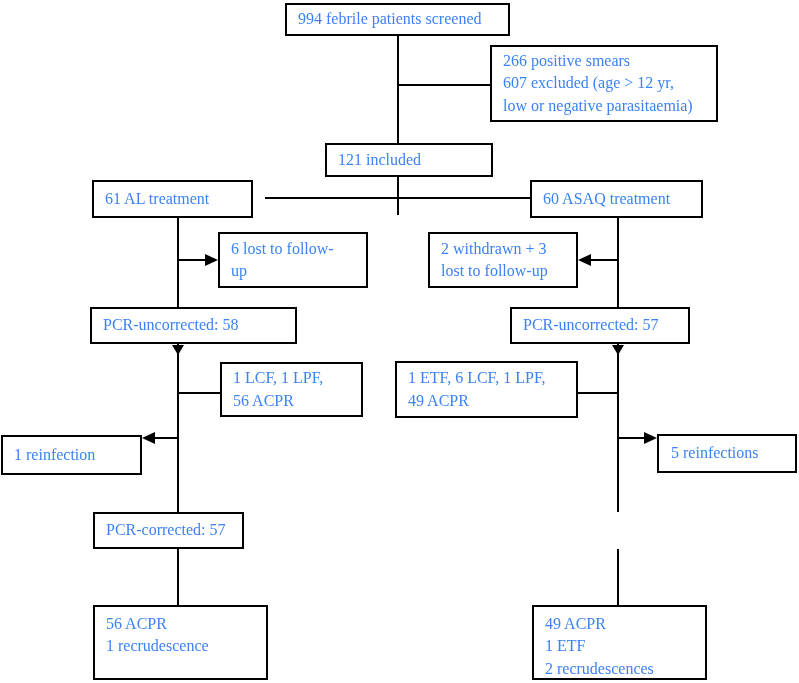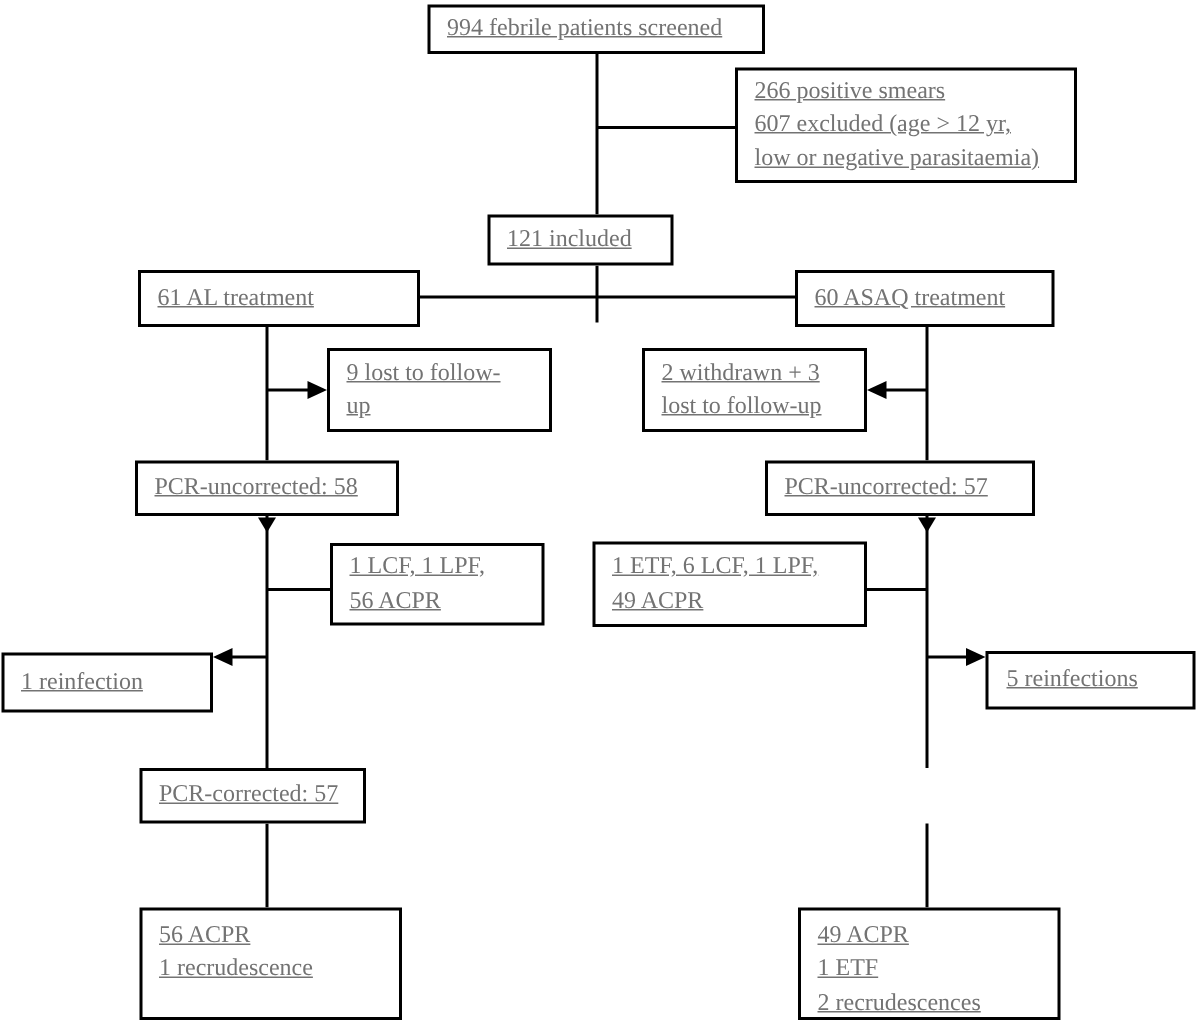--- a/index.html
+++ b/index.html
@@ -15,42 +15,41 @@
     position: absolute;
     left: 0; top: 0;
     width: 799px; height: 683px;
     pointer-events: none;
   }
   .box {
     position: absolute;
     box-sizing: border-box;
     border: 2px solid #000000;
     background: #ffffff;
-    color: #737373;
+    color: #3b82f6;
     font-size: 16px;
     line-height: 1.4;
     display: flex;
     align-items: center;
     padding: 2px 8px 2px 11px;
     white-space: pre-line;
-    text-decoration: underline;
   }
   .box.top-align {
     align-items: flex-start;
     padding-top: 6px;
   }
   
   #b-screened            { left:285px; top:3px;   width:225px; height:33px; }
   #b-excluded            { left:490px; top:45px;  width:228px; height:77px; }
-  #b-included            { left:325px; top:143px; width:124px; height:34px; }
-  #b-al-treatment        { left:92px;  top:180px; width:188px; height:38px; }
+  #b-included            { left:325px; top:143px; width:168px; height:34px; }
+  #b-al-treatment        { left:92px;  top:180px; width:161px; height:38px; }
   #b-asaq-treatment      { left:530px; top:180px; width:173px; height:38px;text-align:center; }
   #b-al-lost             { left:218px; top:232px; width:150px; height:56px; }
   #b-asaq-withdrawn      { left:428px; top:232px; width:150px; height:56px; }
-  #b-al-pcr-uncorrected  { left:90px;  top:307px; width:176px; height:37px; }
+  #b-al-pcr-uncorrected  { left:90px;  top:307px; width:207px; height:37px; }
   #b-asaq-pcr-uncorrected{ left:510px; top:307px; width:180px; height:37px; }
   #b-al-outcomes         { left:220px; top:362px; width:143px; height:55px; }
   #b-asaq-outcomes       { left:395px; top:361px; width:183px; height:57px; }
   #b-al-reinfection      { left:1px;   top:435px; width:141px; height:40px; }
   #b-asaq-reinfections   { left:657px; top:434px; width:140px; height:39px;padding-left:12px; }
   #b-al-pcr-corrected    { left:93px;  top:512px; width:151px; height:37px; }
   #b-asaq-pcr-corrected  { left:531px; top:512px; width:176px; height:37px; }
   #b-al-final            { left:93px;  top:605px; width:175px; height:75px; }
   #b-asaq-final          { left:532px; top:605px; width:175px; height:75px; }
 </style>
@@ -89,21 +88,21 @@
     </g>
   </svg>
 
   <div class="box" id="b-screened">994 febrile patients screened</div>
   <div class="box" id="b-excluded">266 positive smears
 607 excluded (age &gt; 12 yr,
 low or negative parasitaemia)</div>
   <div class="box" id="b-included">121 included</div>
   <div class="box" id="b-al-treatment">61 AL treatment</div>
   <div class="box" id="b-asaq-treatment">60 ASAQ treatment</div>
-  <div class="box" id="b-al-lost">9 lost to follow-
+  <div class="box" id="b-al-lost">6 lost to follow-
 up</div>
   <div class="box" id="b-asaq-withdrawn">2 withdrawn + 3
 lost to follow-up</div>
   <div class="box" id="b-al-pcr-uncorrected">PCR-uncorrected: 58</div>
   <div class="box" id="b-asaq-pcr-uncorrected">PCR-uncorrected: 57</div>
   <div class="box" id="b-al-outcomes">1 LCF, 1 LPF,
 56 ACPR</div>
   <div class="box" id="b-asaq-outcomes">1 ETF, 6 LCF, 1 LPF,
 49 ACPR</div>
   <div class="box" id="b-al-reinfection">1 reinfection</div>

